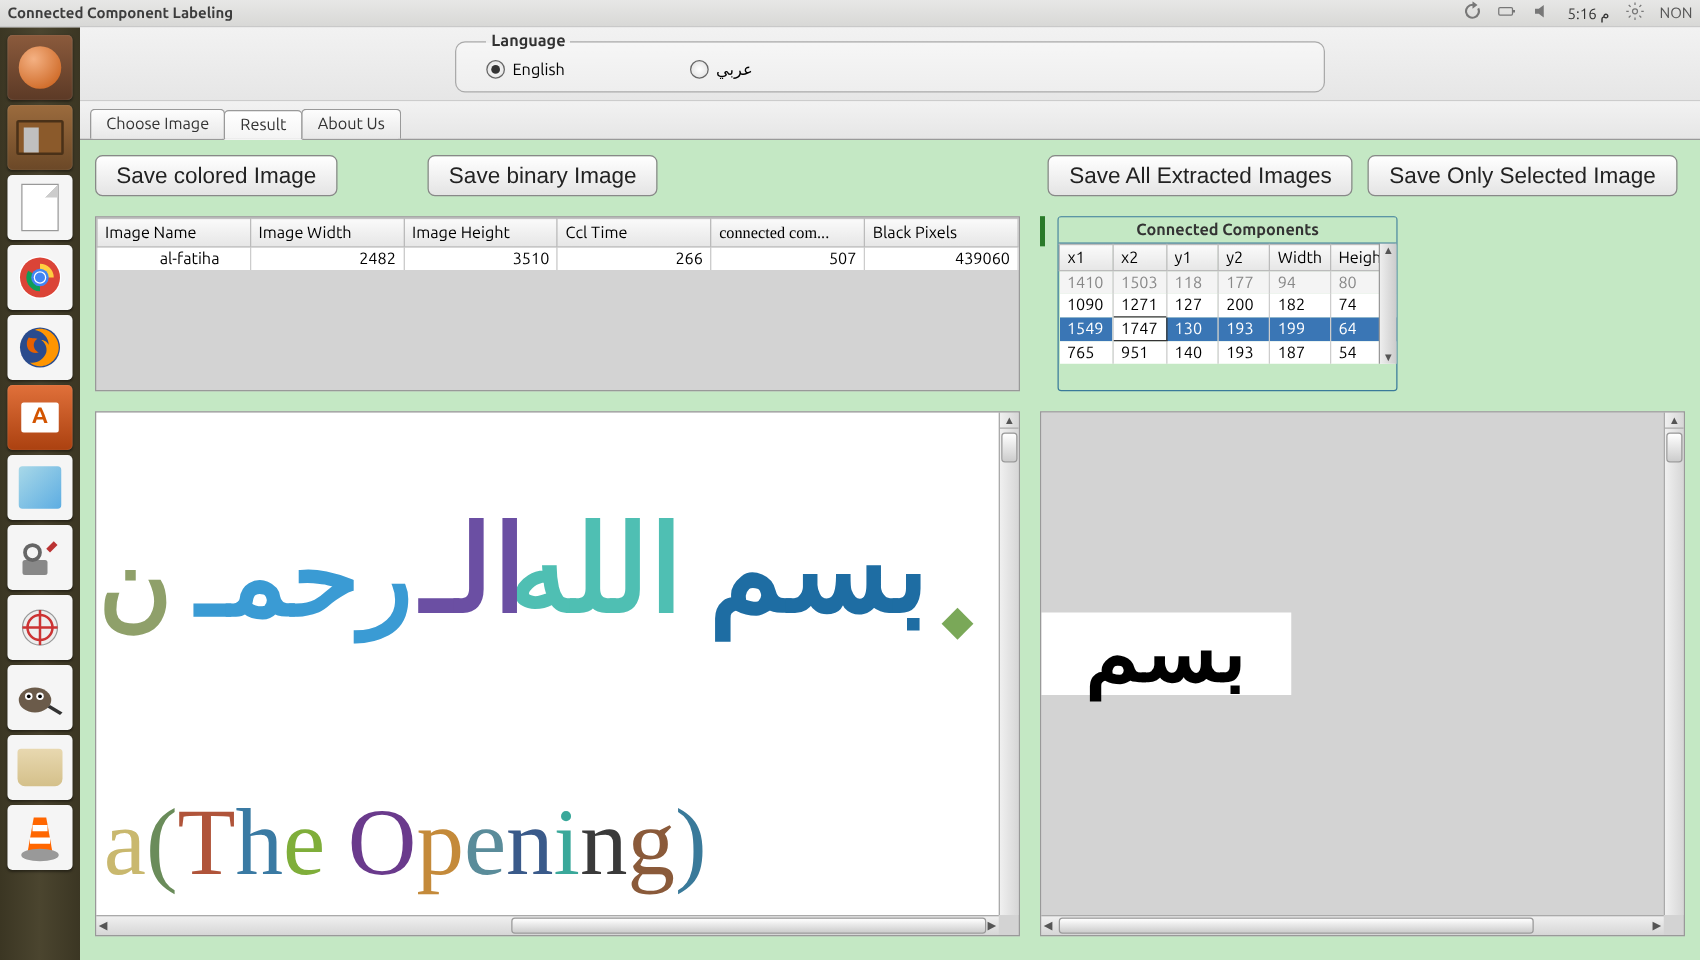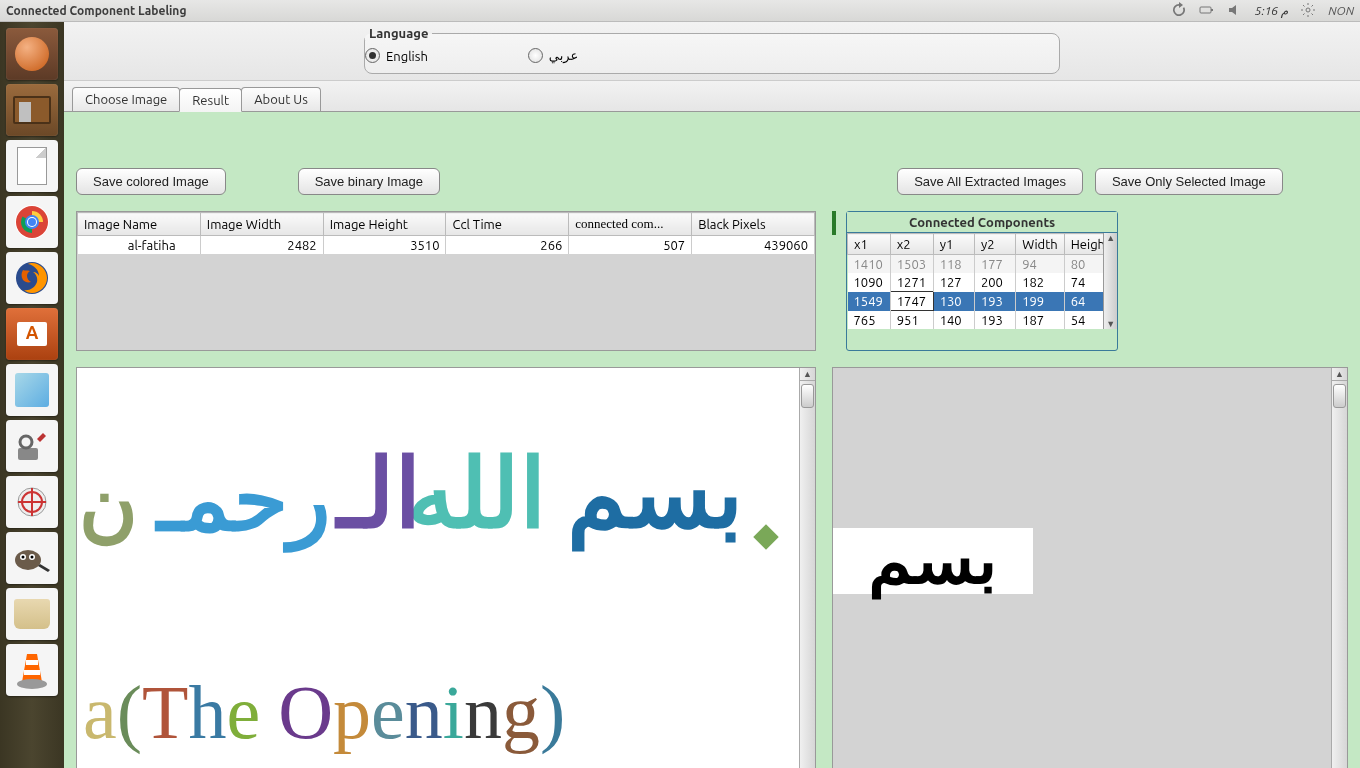--- a/index.html
+++ b/index.html
@@ -19,21 +19,21 @@
   background: linear-gradient(to bottom, #e7e7e6, #d8d8d6);
   display: flex;
   align-items: center;
   padding: 0 6px;
   border-bottom: 1px solid #bbb;
   color: #3c3c3c;
   font-weight: bold;
   font-size: 12px;
 }
 .titlebar .spacer { flex: 1; }
-.titlebar .sys { display: flex; align-items: center; gap: 12px; color:#555; font-weight: normal; font-style: italic;}
+.titlebar .sys { display: flex; align-items: center; gap: 12px; color:#555; font-weight: normal;}
 .titlebar .sys svg { width:16px; height:16px; fill:#777; }
 .titlebar .clock { color:#333; }
 
 
 .launcher {
   position: absolute;
   left: 0; top: 22px; bottom: 0;
   width: 64px;
   background: linear-gradient(to right, #3b3623 0%, #4b452f 50%, #3b3623 100%);
   display: flex;
@@ -79,21 +79,21 @@
 }
 
 .lang-strip {
   background: linear-gradient(#f2f2f2,#e6e6e6);
   padding: 4px 300px 6px;
   border-bottom: 1px solid #ccc;
 }
 .lang-fieldset{
   border:1px solid #aaa;
   border-radius: 8px;
-  padding: 8px 0 10px;
+  padding: 8px 24px 10px;
   display:flex; gap:100px;
   background: linear-gradient(#f6f6f6,#eee);
 }
 .lang-legend{ padding:0 4px; font-size:13px; font-weight:bold; color:#333;}
 .lang-opt{display:flex;align-items:center;gap:6px;}
 .radio{width:15px;height:15px;border-radius:50%;border:1px solid #666;background:radial-gradient(#fff,#ddd);display:flex;align-items:center;justify-content:center;}
 .radio.on::after{content:"";width:7px;height:7px;border-radius:50%;background:#333;}
 
 .tabs {
   display:flex;
@@ -129,24 +129,23 @@
   grid-template-rows: auto auto 1fr;
 }
 
 .btnrow { display:flex; gap:12px; }
 .btnrow.right { justify-content:center; }
 button.push {
   padding: 5px 16px;
   border:1px solid #888;
   border-radius:6px;
   background:linear-gradient(#fff,#e4e4e4);
-  font-size:13px;
+  font-size:18px;
   color:#222;
   cursor:pointer;
-  margin-top:44px;
 }
 
 
 .table-panel{
   background:#d3d3d3;
   border:1px solid #999;
 }
 .tbl { width:100%; border-collapse:collapse; font-size:13px;}
 .tbl th { background:linear-gradient(#fafafa,#e6e6e6); border:1px solid #bbb; text-align:left; padding:3px 6px; font-weight:normal;}
 .tbl td { border-right:1px solid #ccc; padding:2px 6px; background:#fff;}

